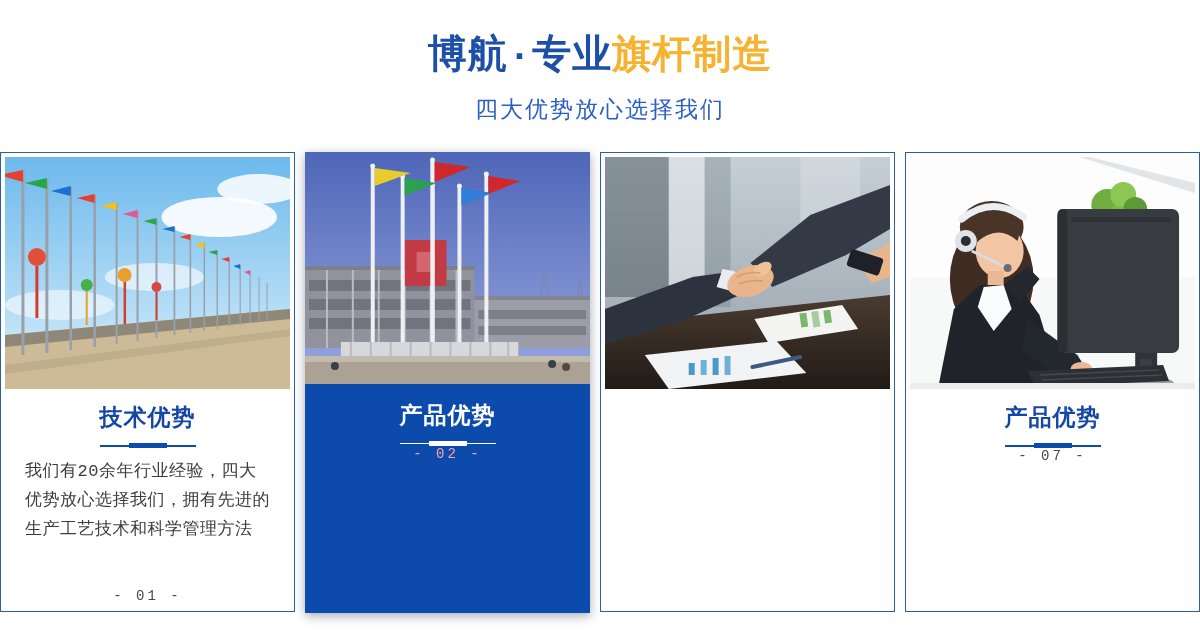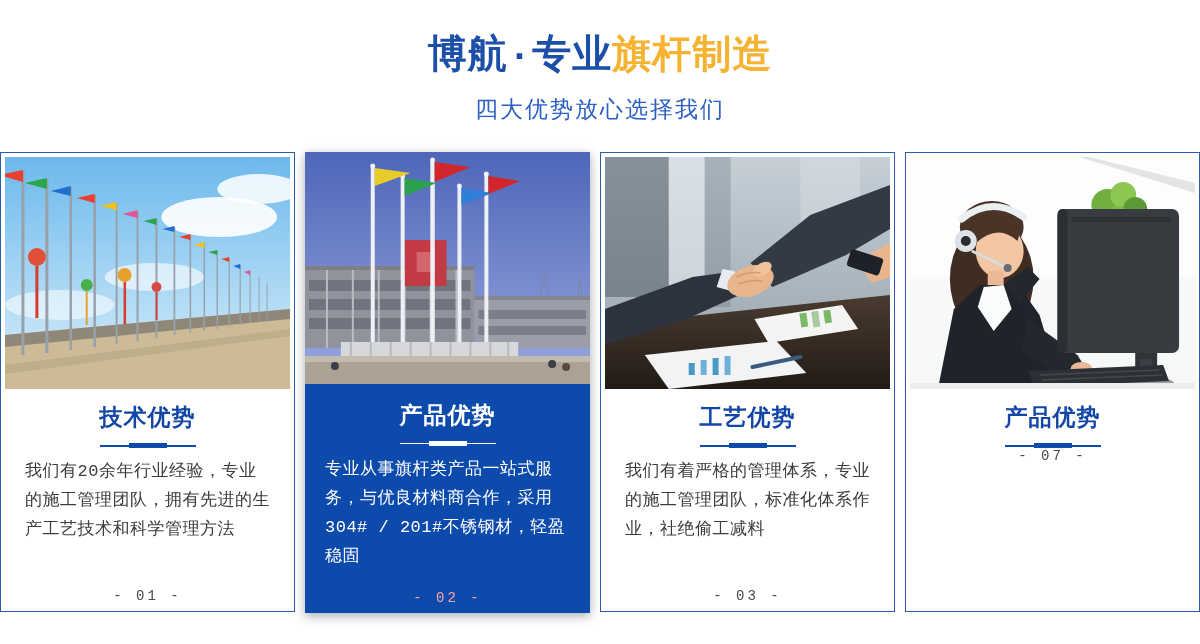--- a/index.html
+++ b/index.html
@@ -108,21 +108,21 @@
           <circle cx="152" cy="130" r="5" fill="#d84848"></circle>
             <rect x="151.2" y="135" width="1.8" height="28" fill="#d43c2c"></rect>
         </svg>
       </div>
       <div class="card-body">
         <div class="card-title">技术优势</div>
         <div class="divider">
             <span class="thin"></span>
             <span class="thick"></span>
           </div>
-        <div class="card-text">我们有20余年行业经验，专业的施工管理团队，拥有先进的生产工艺技术和科学管理方法</div>
+        <div class="card-text">我们有20余年行业经验，四大优势放心选择我们，拥有先进的生产工艺技术和科学管理方法</div>
         <div class="card-num">- 01 -</div>
       </div>
     </div>
 
     <div class="card highlight">
       <div class="photo">
         <svg viewBox="0 0 286 232" preserveAspectRatio="none">
           <defs>
             <linearGradient id="sky2" x1="0" y1="0" x2="0" y2="1">
               <stop offset="0" stop-color="#4e66b8"></stop>
@@ -194,21 +194,20 @@
             <circle cx="248" cy="212" r="4" fill="#3a3f48"></circle>
           <circle cx="262" cy="215" r="4" fill="#584838"></circle>
         </svg>
       </div>
       <div class="card-body">
         <div class="card-title">产品优势</div>
         <div class="divider">
             <span class="thin"></span>
             <span class="thick"></span>
           </div>
-        <div class="card-text">专业从事旗杆类产品一站式服务，与优良材料商合作，采用304# / 201#不锈钢材，轻盈稳固</div>
         <div class="card-num">- 02 -</div>
       </div>
     </div>
 
     <div class="card">
       <div class="photo">
         <svg viewBox="0 0 286 232" preserveAspectRatio="none">
           <defs>
             <linearGradient id="bg3" x1="0" y1="0" x2="0" y2="1">
               <stop offset="0" stop-color="#c6cfd6"></stop>
@@ -241,29 +240,20 @@
           <polygon points="0,152 88,120 132,114 144,134 82,162 0,188" fill="#2c333e"></polygon>
           <polygon points="118,112 140,116 134,136 112,130" fill="#e8ecf0"></polygon>
           <ellipse cx="146" cy="124" rx="24" ry="15" fill="#e9b58c" transform="rotate(-18 146 124)"></ellipse>
           <ellipse cx="158" cy="112" rx="10" ry="6" fill="#f0c29a" transform="rotate(-30 158 112)"></ellipse>
           <g stroke="#d49a72" stroke-width="1.5" fill="none">
             <path d="M132,120 q12,-6 24,-4"></path>
               <path d="M134,127 q12,-5 24,-3"></path>
           </g>
         </svg>
       </div>
-      <div class="card-body">
-        <div class="card-title">工艺优势</div>
-        <div class="divider">
-            <span class="thin"></span>
-            <span class="thick"></span>
-          </div>
-        <div class="card-text">我们有着严格的管理体系，专业的施工管理团队，标准化体系作业，社绝偷工减料</div>
-        <div class="card-num">- 03 -</div>
-      </div>
     </div>
 
     <div class="card">
       <div class="photo">
         <svg viewBox="0 0 286 232" preserveAspectRatio="none">
           <rect width="286" height="232" fill="#f7f8f8"></rect>
           <rect x="0" y="0" width="286" height="120" fill="#fdfdfd"></rect>
           <polygon points="170,0 286,36 286,26 180,0" fill="#e3e4e6"></polygon>
           <circle cx="198" cy="48" r="16" fill="#6fae3f"></circle>
           <circle cx="214" cy="38" r="13" fill="#8cc653"></circle>

